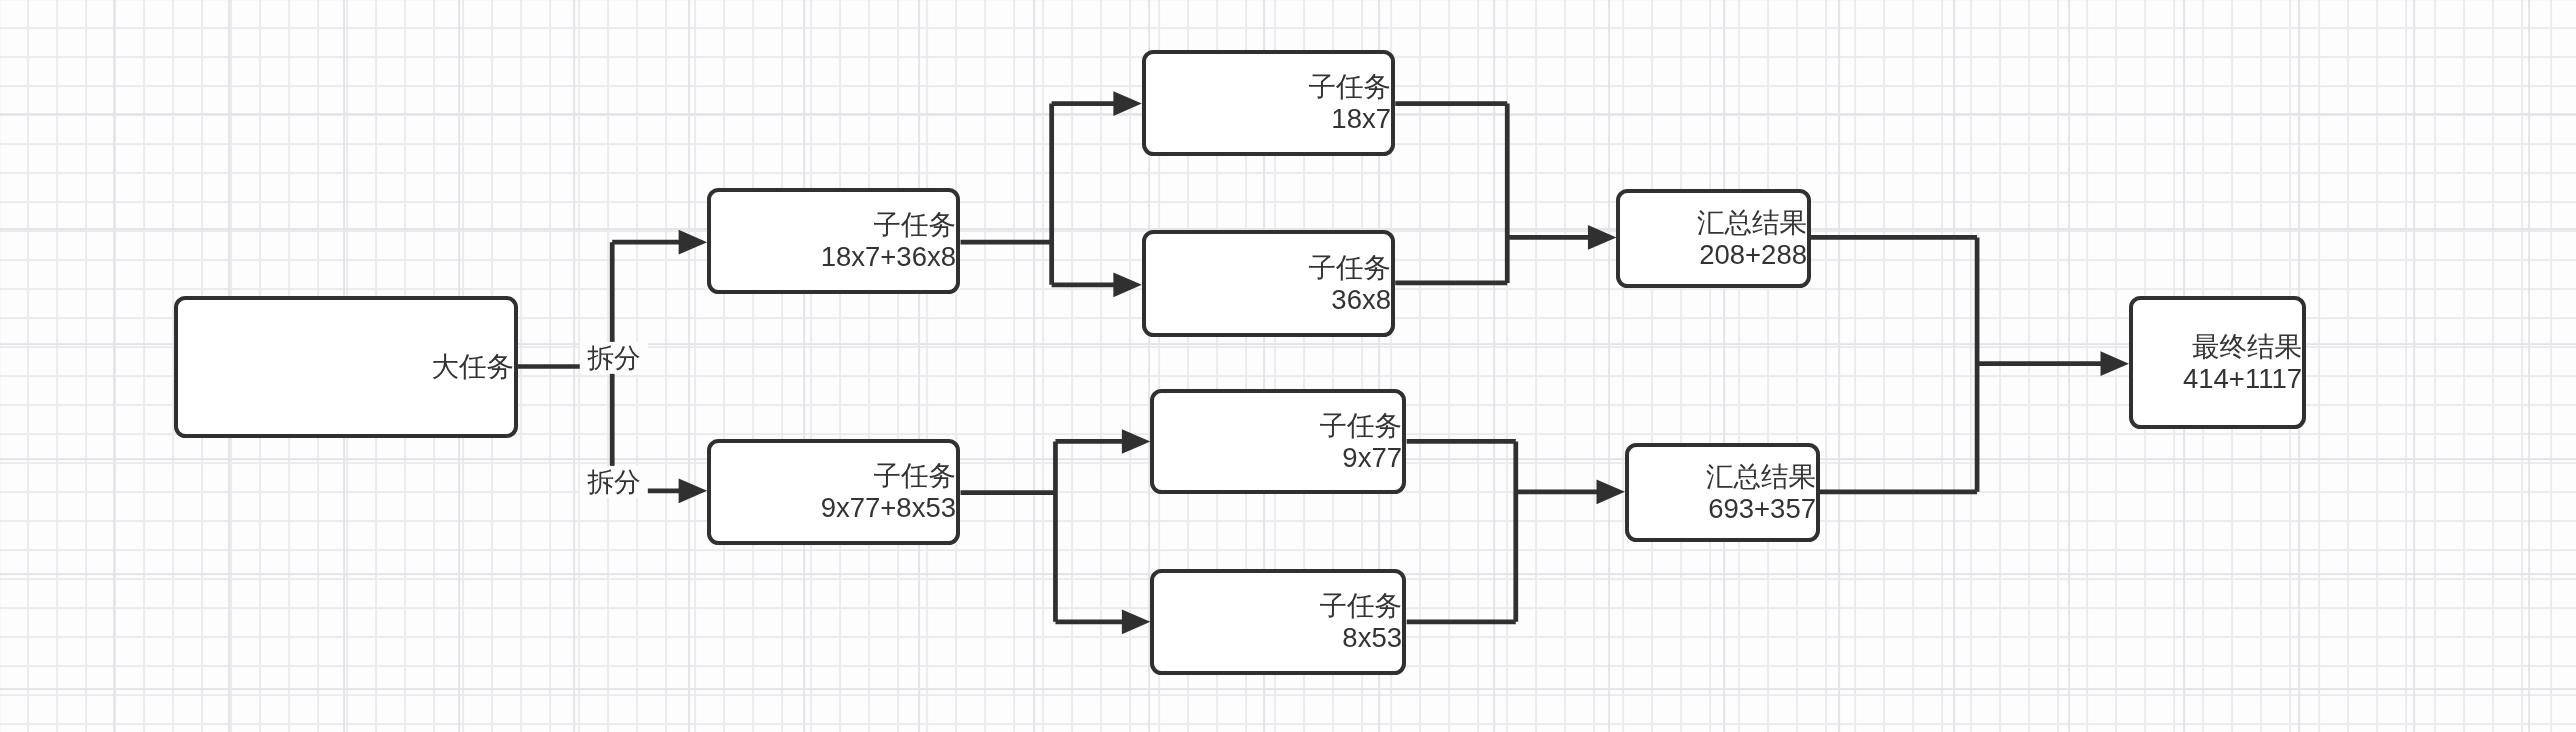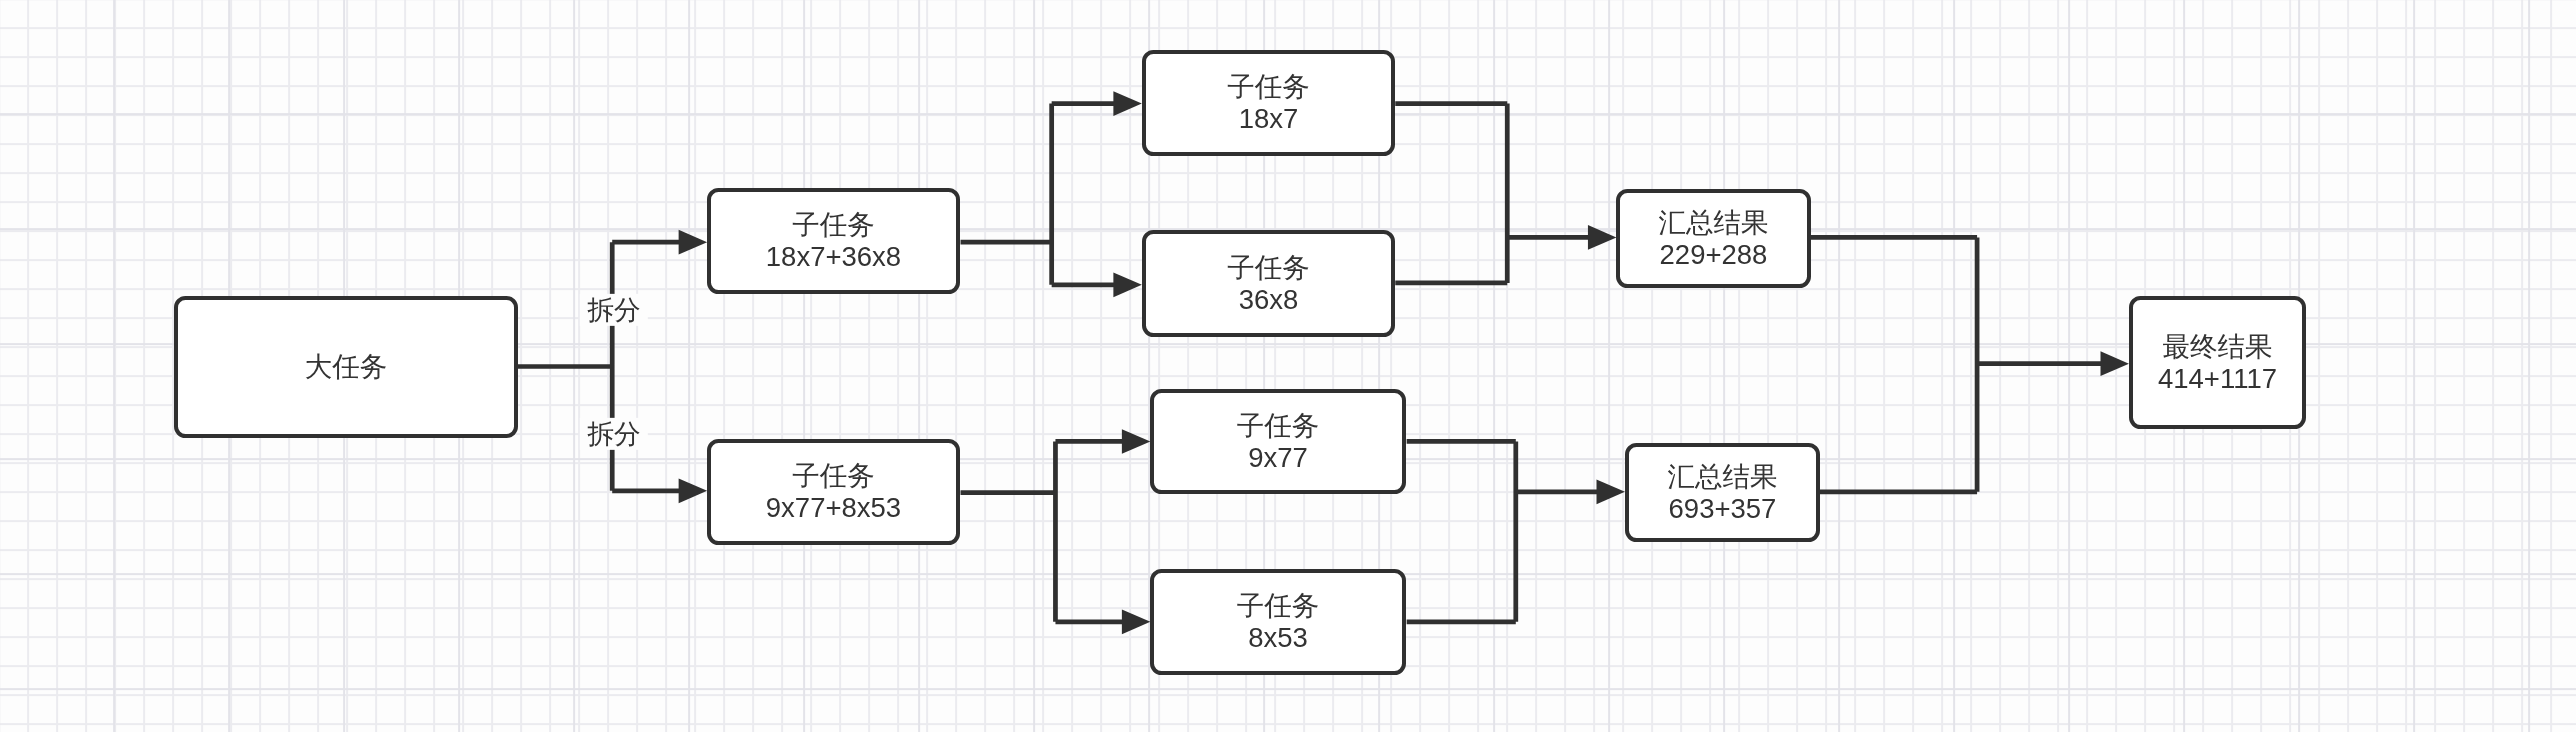--- a/index.html
+++ b/index.html
@@ -40,37 +40,38 @@
     stroke: none;
   }
   .node {
     position: absolute;
     box-sizing: border-box;
     background: var(--node-fill, #ffffff);
     border: 4.7px solid var(--stroke, #303030);
     border-radius: 11.4px;
     display: flex;
     flex-direction: column;
-    align-items: center;
+    align-items: flex-end;
     justify-content: center;
     text-align: center;
     color: var(--text, #333333);
     font-size: 27.5px;
     line-height: 32px;
     white-space: nowrap;
   }
   .edge-label {
     position: absolute;
     transform: translate(-50%, -50%);
     background: var(--canvas, #fdfdfd);
     padding: 1.9px 7.6px;
     font-size: 26.6px;
     line-height: 28.5px;
     color: var(--text, #333333);
     white-space: nowrap;
+    margin-top: 48px;
   }
   
   #n-big-task        { left: 174px;  top: 296px; width: 344px; height: 142px; }
   #n-subtask-top     { left: 707px;  top: 188px; width: 253px; height: 106px; }
   #n-subtask-bottom  { left: 707px;  top: 439px; width: 253px; height: 106px; }
   #n-subtask-18x7    { left: 1142px; top: 50px;  width: 253px; height: 106px; }
   #n-subtask-36x8    { left: 1142px; top: 230px; width: 253px; height: 107px; }
   #n-subtask-9x77    { left: 1150px; top: 389px; width: 256px; height: 105px; }
   #n-subtask-8x53    { left: 1150px; top: 569px; width: 256px; height: 106px; }
   #n-aggregate-top   { left: 1616px; top: 189px; width: 195px; height: 99px; }
@@ -143,21 +144,21 @@
     <span>9x77</span>
   </div>
 
   <div class="node" id="n-subtask-8x53">
     <span>子任务</span>
     <span>8x53</span>
   </div>
 
   <div class="node" id="n-aggregate-top">
     <span>汇总结果</span>
-    <span>229+288</span>
+    <span>208+288</span>
   </div>
 
   <div class="node" id="n-aggregate-bottom">
     <span>汇总结果</span>
     <span>693+357</span>
   </div>
 
   <div class="node" id="n-final-result">
     <span>最终结果</span>
     <span>414+1117</span>

